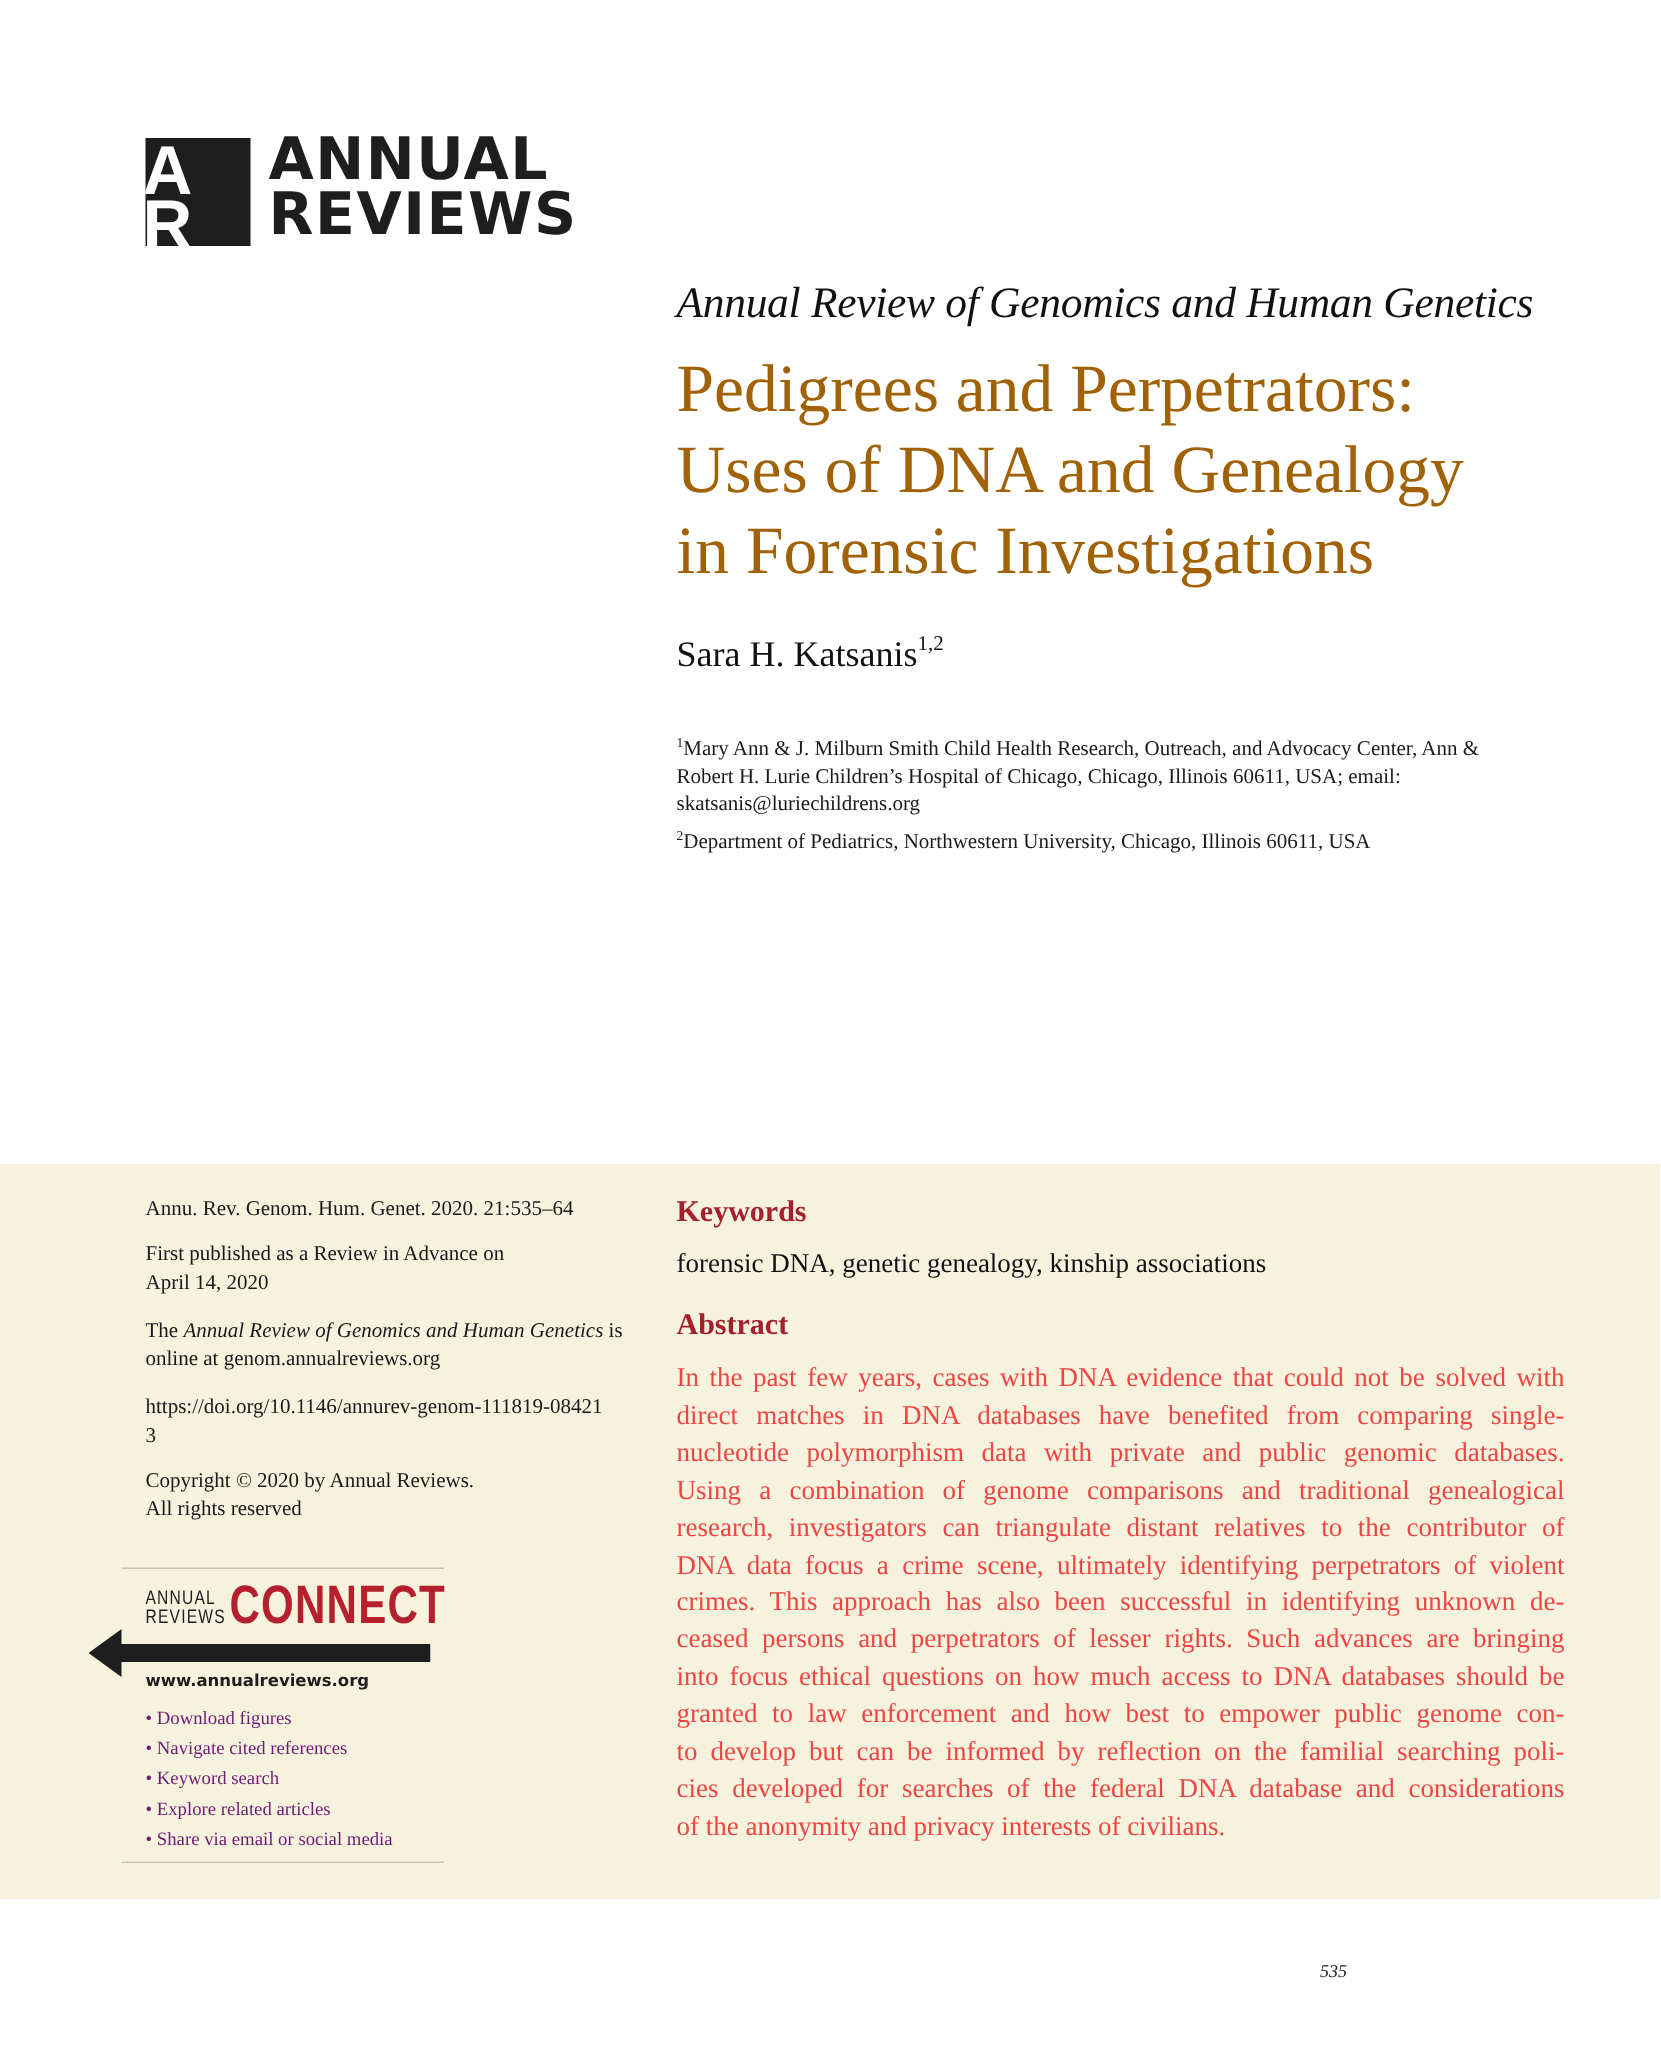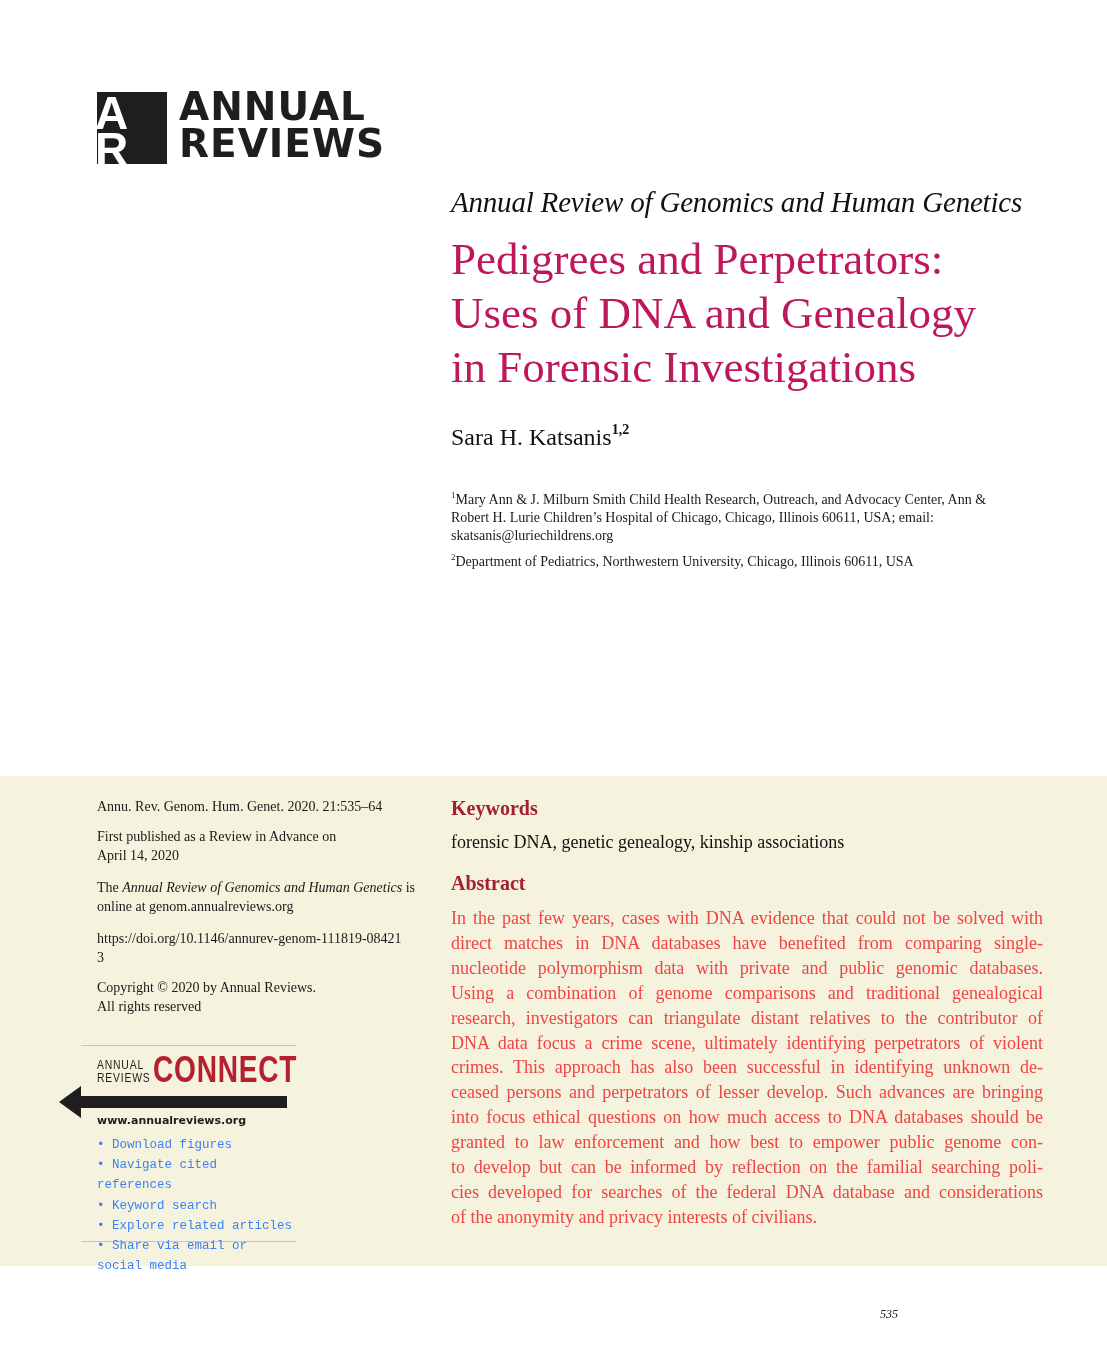--- a/index.html
+++ b/index.html
@@ -11,42 +11,42 @@
   
   .logo { position:absolute; left:97px; top:92px; height:72px; width:272px; }
   .logo-mark { position:absolute; left:0; top:0; width:70px; height:72px; background:#1e1e1e; overflow:hidden; }
   .logo-mark .ltr { position:absolute; color:#fff; font-family:"Liberation Sans","DejaVu Sans",sans-serif; font-weight:bold; }
   .logo-mark .ltr-a { left:-2px; top:-6px; font-size:46px; }
   .logo-mark .ltr-r { left:-2px; top:30px; font-size:46px; }
   .logo-words { position:absolute; left:82px; top:-4px; font-family:"DejaVu Sans","Liberation Sans",sans-serif; font-weight:bold; color:#1e1e1e; font-size:39px; line-height:37px; letter-spacing:1px; }
 
   
   .journal { position:absolute; left:451px; top:186px; font-style:italic; font-size:29px; color:#111; white-space:nowrap; letter-spacing:-0.2px;}
-  .title { position:absolute; left:451px; top:232px; font-size:45px; line-height:54px; color:#be185d; width:620px; }
+  .title { position:absolute; left:451px; top:232px; font-size:45px; line-height:54px; color:#a16207; width:620px; }
   .author { position:absolute; left:451px; top:424px; font-size:24px; color:#111; }
-  .author sup { font-size:14px; position:relative; top:-2px;font-weight:bold; }
+  .author sup { font-size:14px; position:relative; top:-2px; }
   .affil { position:absolute; left:451px; font-size:14px; line-height:18px; color:#1a1a1a; width:560px;margin-top:20px; }
   .affil sup { font-size:9px; }
   .affil1 { top:466px; }
   .affil2 { top:528px; }
 
   
   .band { position:absolute; left:0; top:776px; width:1107px; height:490px; background:#f5f2dd; }
 
   .meta { position:absolute; left:97px; font-size:14px; line-height:19px; color:#1a1a1a; width:320px; }
   .meta i { font-style:italic; }
   .m1 { top:797px; } .m2 { top:827px; } .m3 { top:878px; } .m4 { top:929px; } .m5 { top:978px; }
 
   
   .connect { position:absolute; left:81px; top:1045px; width:215px; height:195px; border-top:1px solid #c8c5b0; border-bottom:1px solid #c8c5b0; }
   .c-ar { position:absolute; left:16px; top:12px; font-family:"Liberation Sans Narrow","Liberation Sans",sans-serif; font-size:13px; line-height:13px; color:#1e1e1e; transform:scaleX(0.8); transform-origin:left; letter-spacing:1px;}
   .c-connect { position:absolute; left:72px; top:6px; font-family:"Liberation Sans","DejaVu Sans",sans-serif; font-weight:bold; font-size:36px; line-height:36px; color:#b5202e; transform:scaleX(0.78); transform-origin:left; letter-spacing:1px;}
   .c-arrow { position:absolute; left:-22px; top:40px; width:228px; height:32px; }
   .c-url { position:absolute; left:16px; top:68px; font-family:"DejaVu Sans","Liberation Sans",sans-serif; font-weight:bold; font-size:11px; color:#1e1e1e; }
-  .c-list { position:absolute; left:16px; top:89px; margin:0; padding:0; list-style:none; font-family:Liberation Mono, monospace; font-size:12.5px; line-height:20.2px; color:#3b82f6; }
+  .c-list { position:absolute; left:16px; top:89px; margin:0; padding:0; list-style:none; font-family:Liberation Serif, serif; font-size:12.5px; line-height:20.2px; color:#701a75; }
   .c-list li::before { content:"\2022\00a0"; }
 
   
   .h-red { position:absolute; left:451px; font-size:20px; font-weight:bold; color:#a3202c; }
   .kw-h { top:797px;text-align:center; }
   .kw { position:absolute; left:451px; top:832px; font-size:18px; color:#111; }
   .ab-h { top:872px; }
   .abstract { position:absolute; left:451px; top:906px; width:592px; font-size:18px; line-height:24.9px; text-align:justify; color:#ef4444; hyphens:manual; }
   .abstract span { display:block; text-align:justify; text-align-last:justify; white-space:nowrap; }
   .abstract span.last { text-align-last:left; }
@@ -119,21 +119,21 @@
 <div class="kw">forensic DNA, genetic genealogy, kinship associations</div>
 <div class="h-red ab-h">Abstract</div>
 <div class="abstract">
   <span>In the past few years, cases with DNA evidence that could not be solved with</span>
   <span>direct matches in DNA databases have benefited from comparing single-</span>
   <span>nucleotide polymorphism data with private and public genomic databases.</span>
   <span>Using a combination of genome comparisons and traditional genealogical</span>
   <span>research, investigators can triangulate distant relatives to the contributor of</span>
   <span>DNA data focus a crime scene, ultimately identifying perpetrators of violent</span>
   <span>crimes. This approach has also been successful in identifying unknown de-</span>
-  <span>ceased persons and perpetrators of lesser develop. Such advances are bringing</span>
+  <span>ceased persons and perpetrators of lesser rights. Such advances are bringing</span>
   <span>into focus ethical questions on how much access to DNA databases should be</span>
   <span>granted to law enforcement and how best to empower public genome con-</span>
   <span>to develop but can be informed by reflection on the familial searching poli-</span>
   <span>cies developed for searches of the federal DNA database and considerations</span>
   <span class="last">of the anonymity and privacy interests of civilians.</span>
 </div>
 
 <div class="page-no">535</div>
 
 </body></html>

